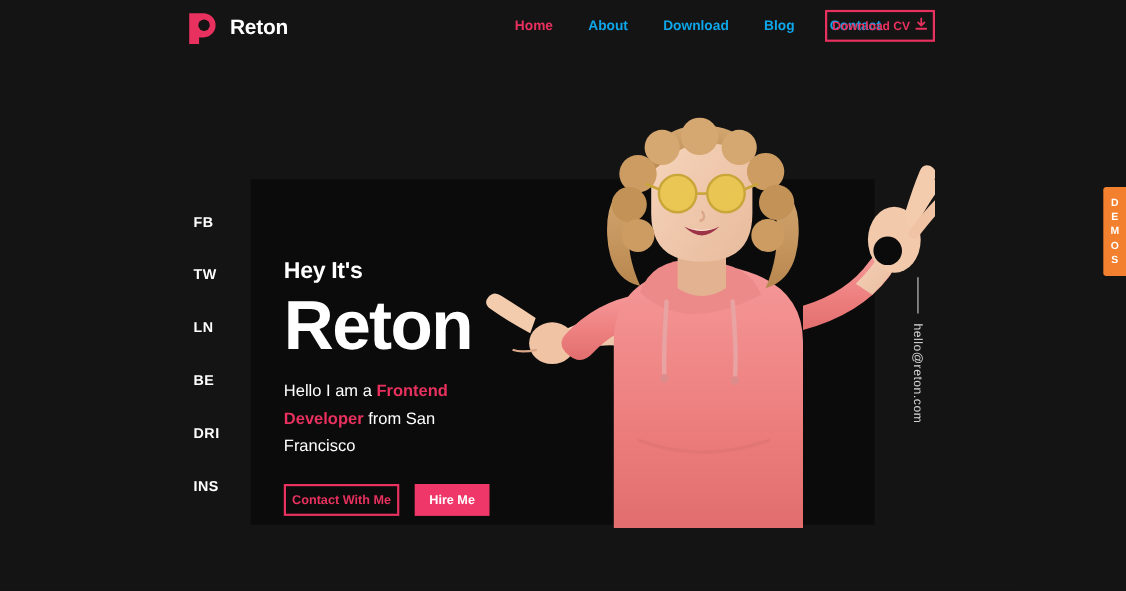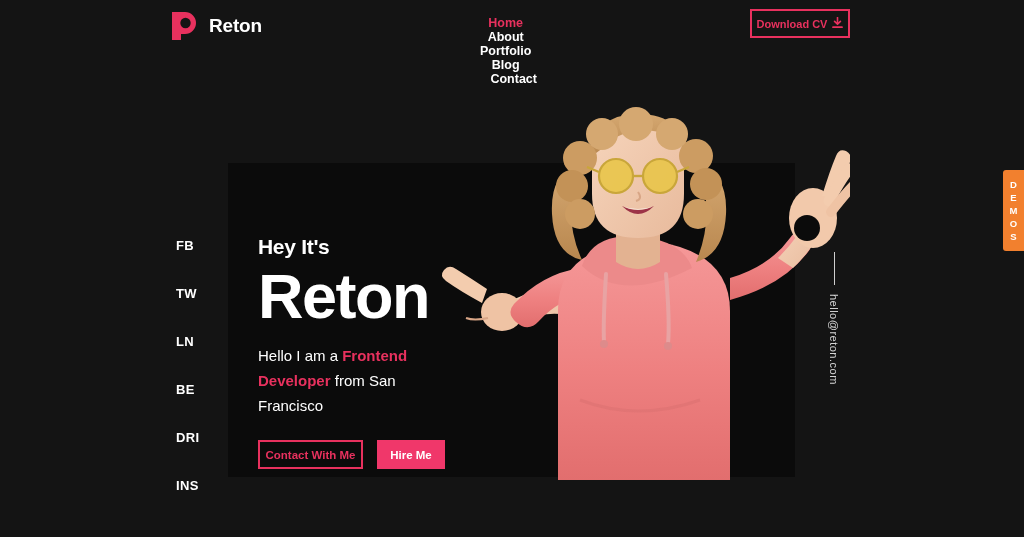--- a/index.html
+++ b/index.html
@@ -20,44 +20,44 @@
     position:absolute; left:170px; top:10px;
     display:flex; align-items:center; gap:9px;
   }
   .logo-mark { width:30px; height:32px; position:relative; }
   .logo-mark svg { display:block; }
   .brand-name {
     color:#ffffff; font-size:19px; font-weight:bold; letter-spacing:-0.2px;
   }
 
   .nav {
-    position:absolute; left:480px; top:16px;
-    display:flex; align-items:center; gap:0;flex-direction:column;
+    position:absolute; left:468px; top:16px;
+    display:flex; align-items:center; gap:0;
   }
   .nav-item {
-    color:#ffffff; font-size:12.5px; font-weight:bold;
+    color:#0ea5e9; font-size:12.5px; font-weight:bold;
     margin-right:32px; white-space:nowrap; cursor:pointer;
   }
   .nav-item.active { color:#E8315E; }
   .nav-item:last-of-type { margin-right:16px; }
 
   .cv-btn {
     position:absolute; left:750px; top:9px;
     width:100px; height:29px;
     border:2px solid #E8315E;
     display:flex; align-items:center; justify-content:center; gap:5px;
     cursor:pointer; background:transparent;
   }
   .cv-btn span.lbl { color:#E8315E; font-size:11px; font-weight:bold; white-space:nowrap; }
   .cv-btn .dl-icon { display:block; }
 
   
   .social-rail {
     position:absolute; left:176px; top:190px;
-    display:flex; flex-direction:column; gap:0;margin-top:44px;
+    display:flex; flex-direction:column; gap:0;
   }
   .social-item {
     color:#ffffff; font-size:13px; font-weight:bold;
     height:48px; line-height:24px; letter-spacing:0.4px; cursor:pointer;
   }
 
   
   .hero-panel {
     position:absolute; left:228px; top:163px;
     width:567px; height:314px;
@@ -131,21 +131,21 @@
           <path d="M2 2 h13 a11 11 0 0 1 0 22 h-4 v6 h-9 z" fill="#E8315E"></path>
           <circle cx="15.5" cy="13" r="5.2" fill="#141414"></circle>
         </svg>
       </span>
       <span class="brand-name">Reton</span>
     </div>
 
     <nav class="nav">
       <span class="nav-item active">Home</span>
       <span class="nav-item">About</span>
-      <span class="nav-item">Portfolio</span>
+      <span class="nav-item">Download</span>
       <span class="nav-item">Blog</span>
       <span class="nav-item">Contact</span>
     </nav>
 
     <div class="cv-btn">
       <span class="lbl">Download CV</span>
       <span class="dl-icon">
         <svg width="11" height="12" viewBox="0 0 11 12">
           <path d="M5.5 0.5 v6.2 M2.6 4.4 L5.5 7.3 L8.4 4.4" stroke="#E8315E" stroke-width="1.6" fill="none" stroke-linecap="round" stroke-linejoin="round"></path>
           <path d="M1 10.2 h9" stroke="#E8315E" stroke-width="1.8" stroke-linecap="round"></path>

